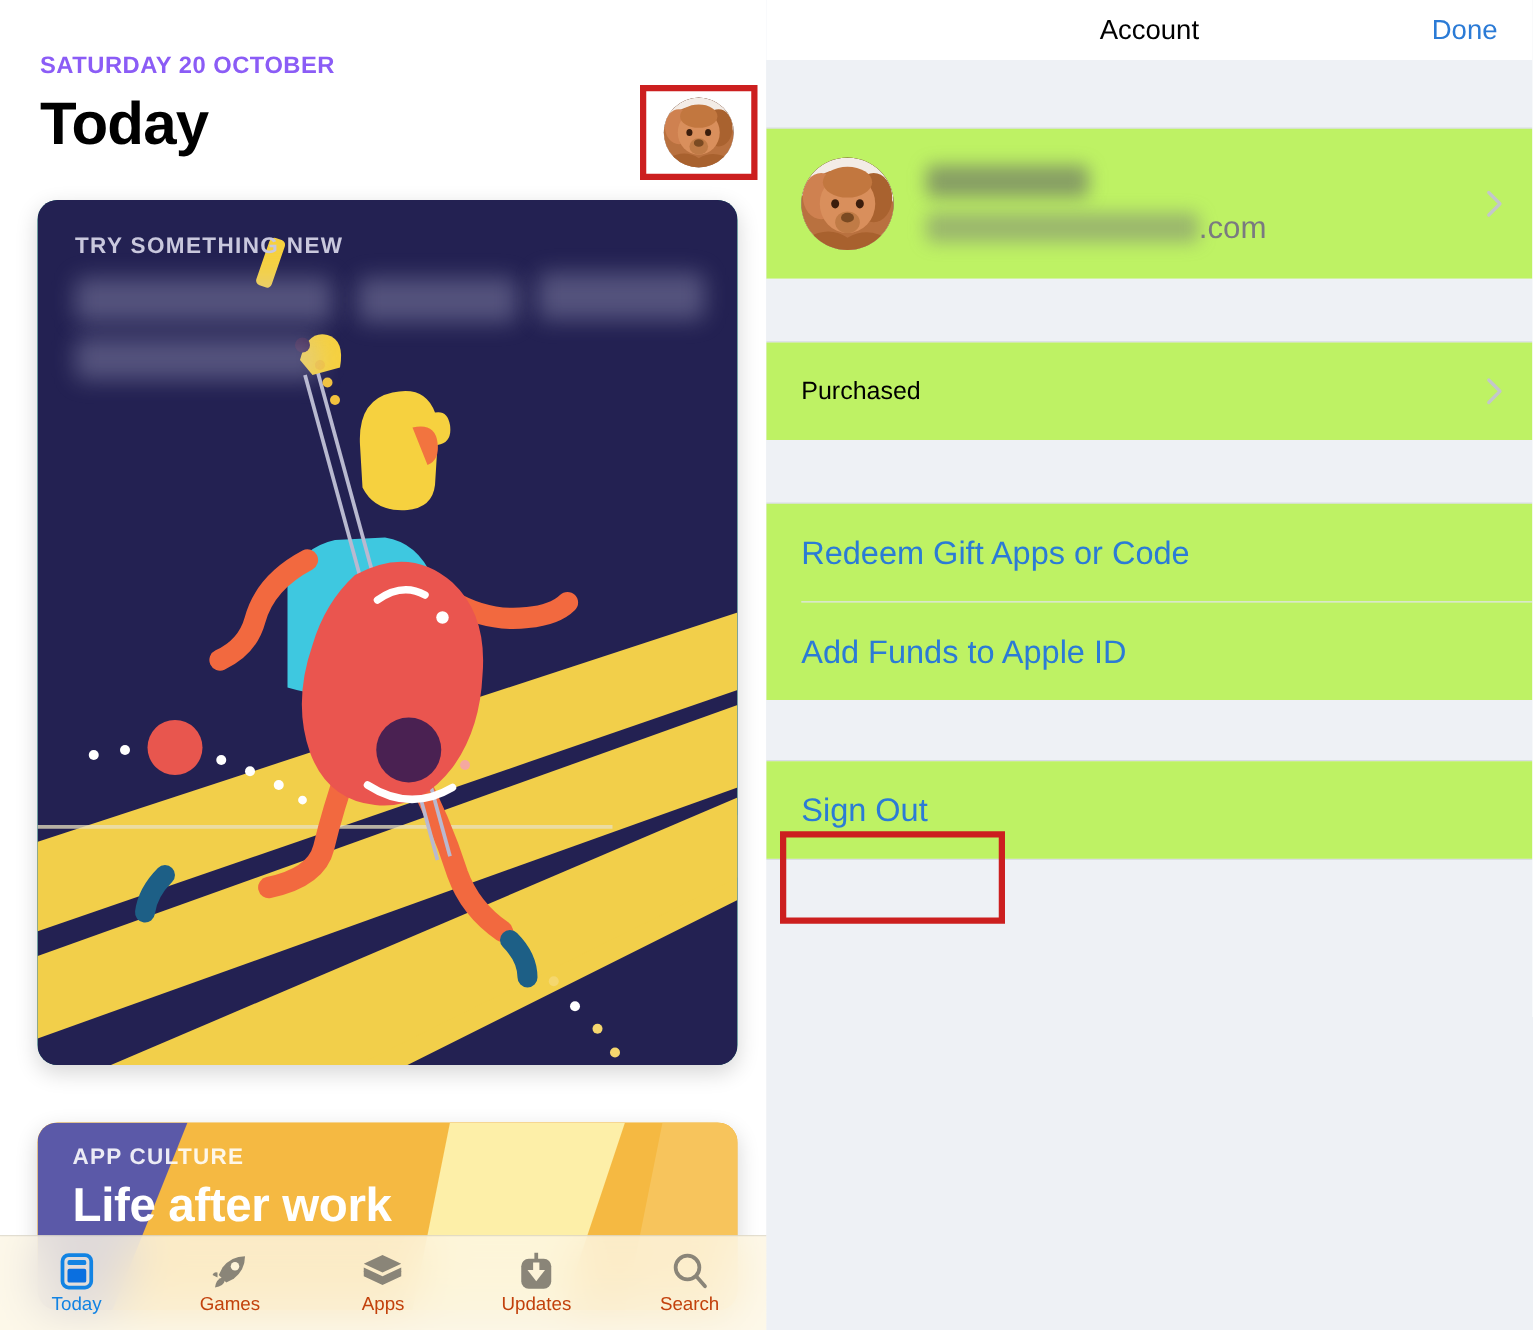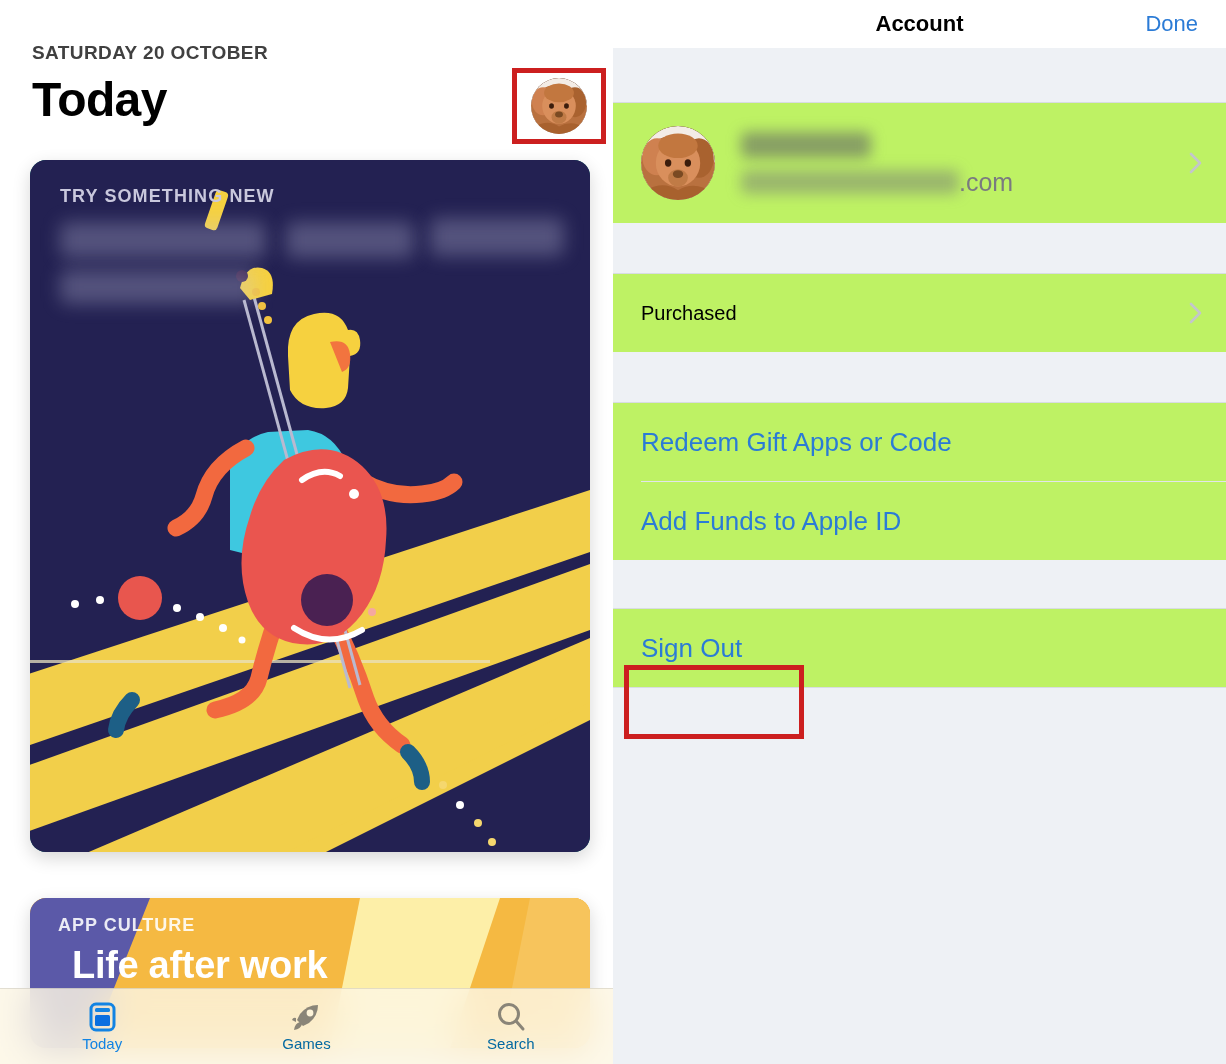--- a/index.html
+++ b/index.html
@@ -14,21 +14,21 @@
   
   .left-panel {
     position: relative;
     width: 613px; height: 1064px;
     background: #ffffff;
     overflow: hidden;
   }
   .feed-header { padding: 42px 0 0 32px; }
   .feed-date {
     font-size: 19px; font-weight: bold; letter-spacing: 0.4px;
-    color: #404040; text-transform: uppercase;
+    color: #8b5cf6; text-transform: uppercase;
   }
   .feed-title {
     font-size: 48px; font-weight: bold; color: #000; letter-spacing: -0.6px;
     margin-top: 8px;
   }
   .header-avatar-wrap {
     position: absolute; top: 68px; left: 512px;
     width: 94px; height: 76px;
     border: 5px solid #cc1f1f;
     background: #fff;
@@ -63,53 +63,53 @@
   .illu { position: absolute; inset: 0; }
 
   
   .card-culture { top: 898px; height: 150px; background: #f5b942; }
   .cc-eyebrow {
     position: absolute; top: 17px; left: 28px; z-index: 5;
     font-size: 18px; font-weight: bold; letter-spacing: 1.0px;
     color: rgba(255,255,255,.88); text-transform: uppercase;
   }
   .cc-title {
-    position: absolute; top: 46px; left: 42px; z-index: 5;
+    position: absolute; top: 46px; left: 28px; z-index: 5;
     font-size: 38px; font-weight: bold; color: #ffffff; letter-spacing: -0.3px;
   }
 
   
   .tabbar {
     position: absolute; left: 0; bottom: 0; width: 613px; height: 76px;
     background: rgba(252,246,228,.82);
     backdrop-filter: blur(18px);
     border-top: 1px solid rgba(0,0,0,.10);
     display: flex; z-index: 20;
   }
   .tab {
     flex: 1; display: flex; flex-direction: column;
     align-items: center; justify-content: center; gap: 3px;
   }
-  .tab-label { font-size: 15px; color: #0369a1; }
+  .tab-label { font-size: 15px; color: #c2410c; }
   .tab.active .tab-label { color: #1283e3; }
   .tab-icon { height: 30px; display: flex; align-items: center; }
 
   
   .right-panel {
     position: relative;
     width: 613px; height: 1064px;
     background: #eef1f5;
     overflow: hidden;
   }
   .sheet-nav {
     height: 48px; background: #ffffff;
     display: flex; align-items: center; justify-content: center;
     position: relative;
   }
-  .sheet-title { font-size: 22px; font-weight: bold; color: #000; }
+  .sheet-title { font-size: 22px; font-weight: normal; color: #000; }
   .sheet-done {
     position: absolute; right: 28px; top: 50%; transform: translateY(-50%);
     font-size: 22px; color: #2b7bd6; font-weight: 500;
   }
   .gap { background: #eef1f5; }
   .gap-1 { height: 54px; }
   .gap-2 { height: 50px; }
   .gap-3 { height: 50px; }
   .gap-4 { height: 48px; }
   .sep-line { height: 1px; background: #d8dce2; }
@@ -298,21 +298,43 @@
           <svg width="30" height="30" viewBox="0 0 30 30">
             <path d="M27 3 q-11 0 -18 9 l-3 6 6 6 6 -3 q9 -7 9 -18 z" fill="#8a8578"></path>
             <circle cx="19" cy="11" r="3.4" fill="#fdf3d8"></circle>
             <path d="M9 20 q-5 1 -6 8 q7 -1 8 -6 z" fill="#8a8578"></path>
             <path d="M5 16 q-3 -1 -4 2 l4 2 z" fill="#8a8578"></path>
           </svg>
         </div>
         <div class="tab-label">Games</div>
       </div>
 
-
+      <div class="tab">
+        <div class="tab-icon">
+          <svg width="32" height="28" viewBox="0 0 32 28">
+            <path d="M16 1 L31 8 L16 15 L1 8 Z" fill="#8a8578"></path>
+            <path d="M1 14 L16 21 L31 14 L31 18 L16 25 L1 18 Z" fill="#8a8578"></path>
+            <path d="M1 20.5 L16 27 L31 20.5 L31 24 L16 30 L1 24 Z" fill="#8a8578" opacity="0"></path>
+            <path d="M1 11 L16 18 L31 11 L31 14.5 L16 21.5 L1 14.5 Z" fill="#8a8578"></path>
+          </svg>
+        </div>
+        <div class="tab-label">Apps</div>
+      </div>
+
+      <div class="tab">
+        <div class="tab-icon">
+          <svg width="28" height="30" viewBox="0 0 28 30">
+            <rect x="2" y="5" width="24" height="24" rx="6" fill="#8a8578"></rect>
+            <line x1="14" y1="0" x2="14" y2="20" stroke="#8a8578" stroke-width="3"></line>
+            <path d="M7 14 L14 23 L21 14 Z" fill="#fdf3d8"></path>
+            <rect x="11.5" y="8" width="5" height="10" fill="#fdf3d8"></rect>
+          </svg>
+        </div>
+        <div class="tab-label">Updates</div>
+      </div>
 
       <div class="tab">
         <div class="tab-icon">
           <svg width="30" height="30" viewBox="0 0 30 30">
             <circle cx="13" cy="12" r="9.5" fill="none" stroke="#8a8578" stroke-width="3"></circle>
             <line x1="20" y1="19" x2="27" y2="27" stroke="#8a8578" stroke-width="3" stroke-linecap="round"></line>
           </svg>
         </div>
         <div class="tab-label">Search</div>
       </div>

